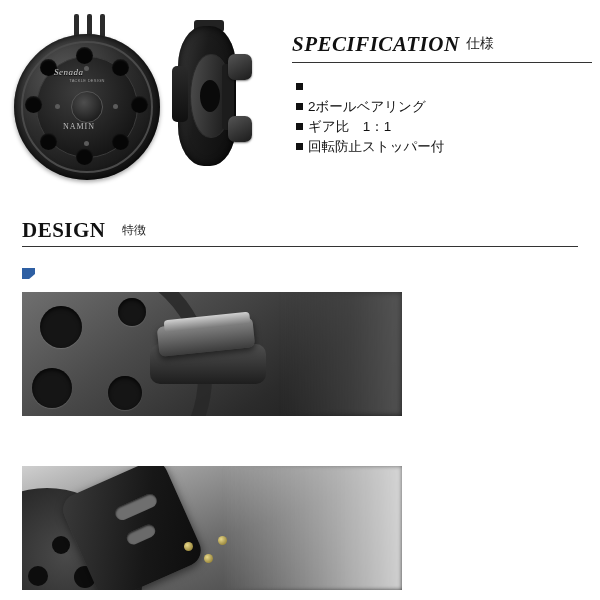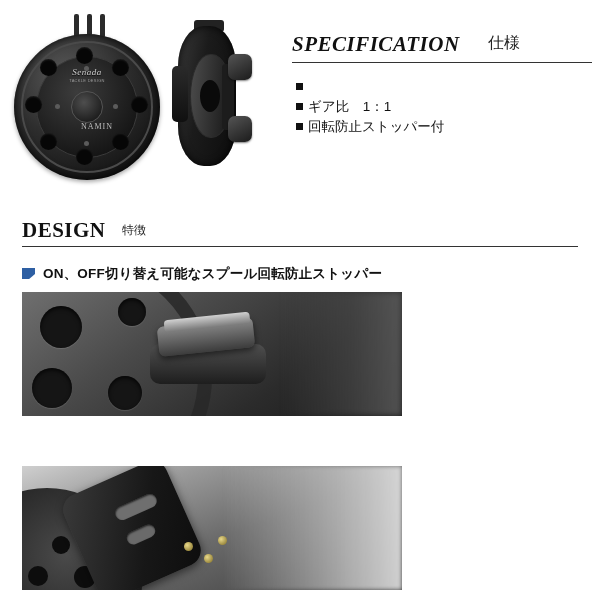--- a/index.html
+++ b/index.html
@@ -112,41 +112,40 @@
     position: absolute;
     width: 5px; height: 5px;
     border-radius: 50%;
     background: #5b5b5b;
   }
   .brand-logo {
     position: absolute;
     left: 40px;
     top: 33px;
     width: 66px;
-    text-align: center;
     color: #cfcfcf;
     font-family: "Liberation Serif", serif;
     font-size: 9px;
     font-style: italic;
     letter-spacing: 0.5px;
     text-shadow: 0 1px 1px #000;
   }
   .brand-sub {
     position: absolute;
     left: 40px;
     top: 44px;
     width: 66px;
     text-align: center;
     color: #9b9b9b;
     font-size: 4px;
     letter-spacing: 0.3px;
   }
   .brand-name2 {
     position: absolute;
-    left: 44px;
+    left: 26px;
     top: 88px;
     width: 78px;
     text-align: center;
     color: #bdbdbd;
     font-family: "Liberation Serif", serif;
     font-size: 8px;
     letter-spacing: 1px;
   }
 
   
@@ -240,22 +239,22 @@
   }
   .spec-title {
     font-family: "Liberation Serif", serif;
     font-size: 21px;
     font-weight: bold;
     letter-spacing: 0.5px;
     color: #111;
     font-style: italic;
   }
   .spec-title-jp {
-    font-size: 16px;
-    margin-left: 24px;
+    font-size: 14px;
+    margin-left: 2px;
     color: #222;
     position: relative;
     top: -3px;
   }
   .spec-list {
     margin: 14px 0 0 4px;
     padding: 0;
     list-style: none;
   }
   .spec-list li {
@@ -511,33 +510,34 @@
       </div>
     </div>
 
     <div class="spec-block">
       <div class="spec-head">
         <span class="spec-title">SPECIFICATION</span>
         <span class="spec-title-jp">仕様</span>
       </div>
       <ul class="spec-list">
         <li><span class="sq"></span></li>
+        <li><span class="sq"></span><span>2ボールベアリング</span></li>
         <li><span class="sq"></span><span>ギア比　1：1</span></li>
         <li><span class="sq"></span><span>回転防止ストッパー付</span></li>
       </ul>
     </div>
   </div>
 
   <div class="feature-head">
     <span class="feature-title">DESIGN</span>
     <span class="feature-title-jp">特徴</span>
   </div>
 
   <div class="feat-item-1">
-    <span class="flag"></span><span class="feat-label">ON、OFF切り替え可能なスプール回転防止ストッパー</span>
+    <span class="flag"></span>
   </div>
 
   <div class="photo1">
     <div class="disc-edge"></div>
     <div class="p-hole" style="left:18px; top:14px; width:42px; height:42px;"></div>
     <div class="p-hole" style="left:10px; top:76px; width:40px; height:40px;"></div>
     <div class="p-hole" style="left:86px; top:84px; width:34px; height:34px;"></div>
     <div class="p-hole" style="left:96px; top:6px; width:28px; height:28px;"></div>
     <div class="lever-base"></div>
     <div class="lever"></div>

